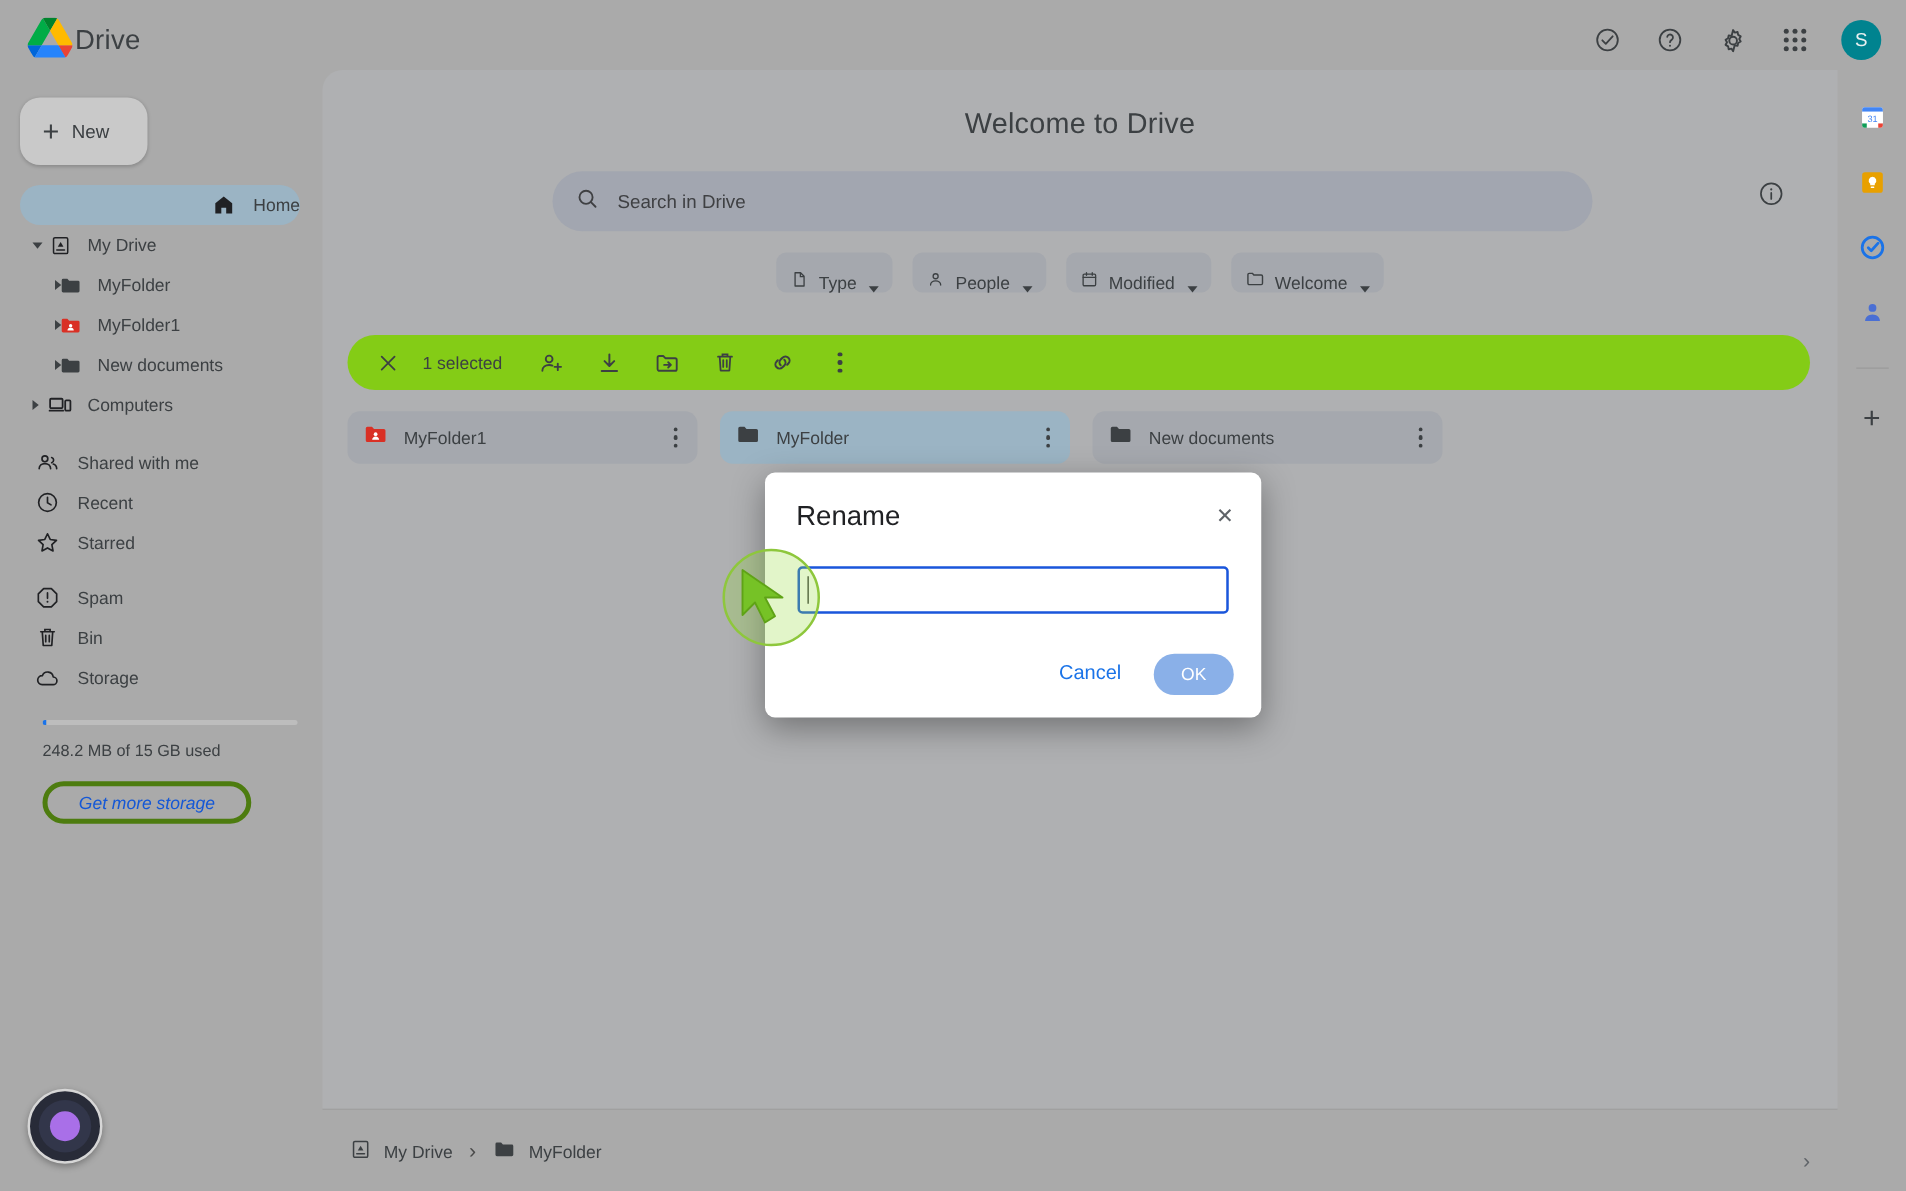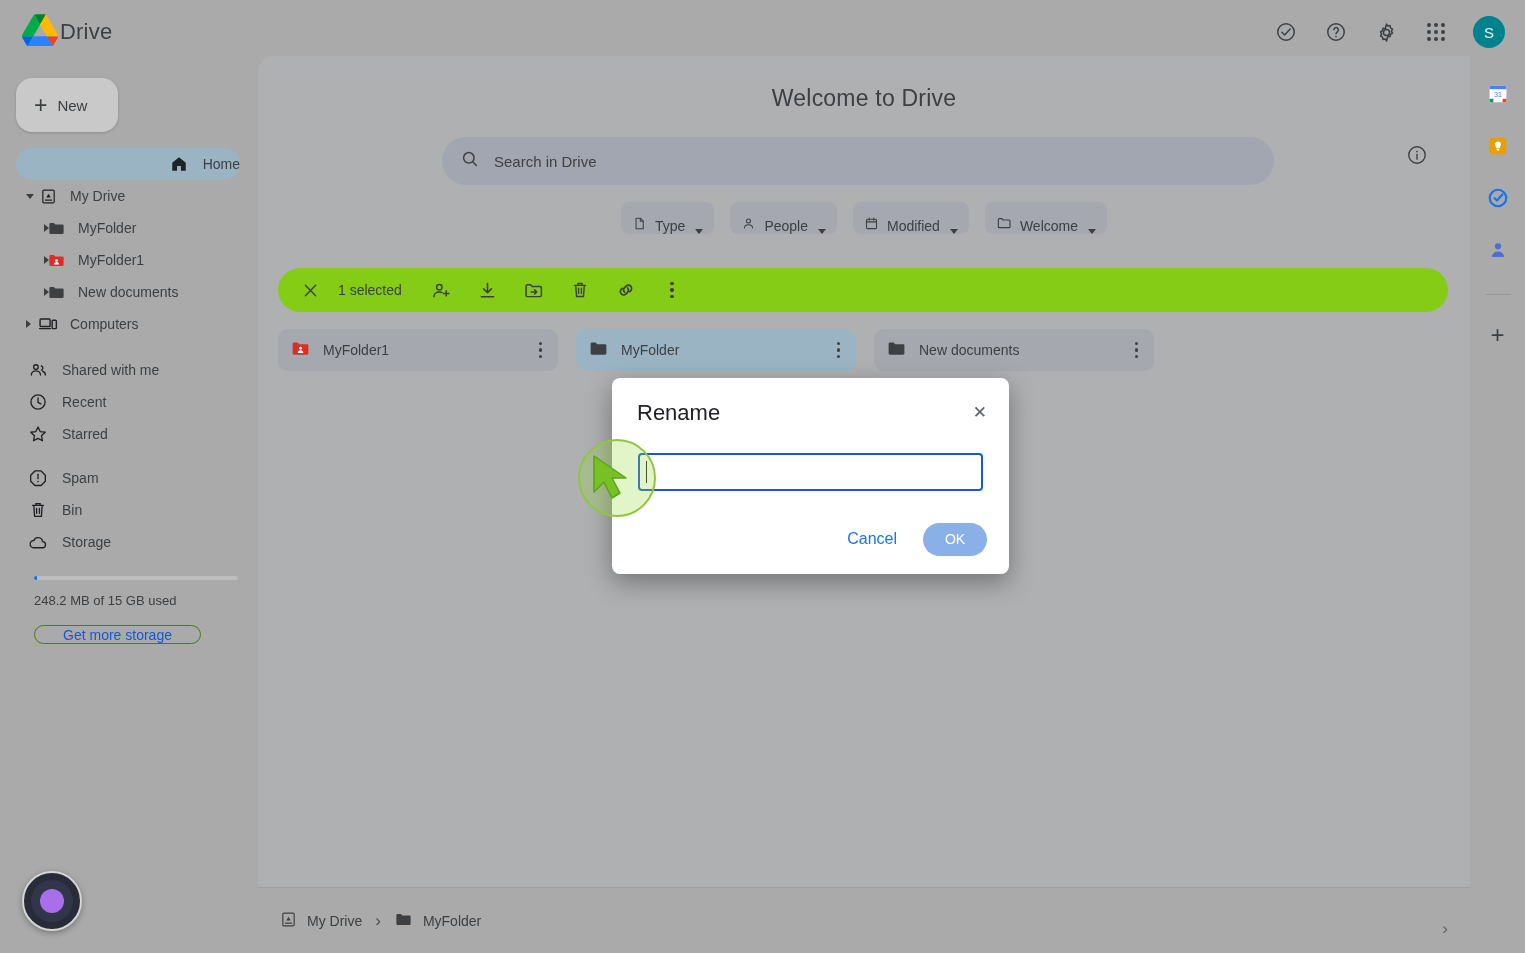--- a/index.html
+++ b/index.html
@@ -70,25 +70,26 @@
   .caret.sub { left: 28px; }
   .nav-gap { height: 14px; }
   .nav-gap-sm { height: 12px; }
   .ico { width: 20px; height: 20px; display: flex; align-items: center; justify-content: center; flex: 0 0 20px; }
 
   .storage-wrap { margin: 18px 0 0 34px; width: 204px; }
   .storage-bar { width: 204px; height: 4px; border-radius: 2px; background: #bdbdbd; overflow: hidden; }
   .storage-bar span { display: block; height: 4px; background: #1a73e8; width: 1.6%; }
   .storage-text { margin-top: 13px; font-size: 13px; color: #3c4043; }
   .storage-btn {
-    margin-top: 17px; height: 19px; width: 167px;
-    border: 1px solid #4d7c0f; border-radius: 17px; background: transparent;
+    margin-top: 17px; height: 34px; width: 167px;
+    border: 4px solid #4d7c0f; border-radius: 17px; background: transparent;
     color: #1558d6; font-size: 14px; cursor: pointer;
     display: flex; align-items: center; justify-content: center;
     font-family: "Liberation Sans", sans-serif;
+    font-style: italic;
   }
 
   
   .rail {
     position: absolute; top: 64px; right: 0; width: 55px; height: 889px;
     display: flex; flex-direction: column; align-items: center; padding-top: 18px; gap: 28px;
   }
   .rail-ico { width: 24px; height: 24px; display: flex; align-items: center; justify-content: center; cursor: pointer; }
   .rail-div { width: 26px; height: 1px; background: #9a9a9a; margin-top: 4px; }
   .rail-plus { font-size: 24px; color: #3c4043; cursor: pointer; line-height: 1; font-weight: 400; }

